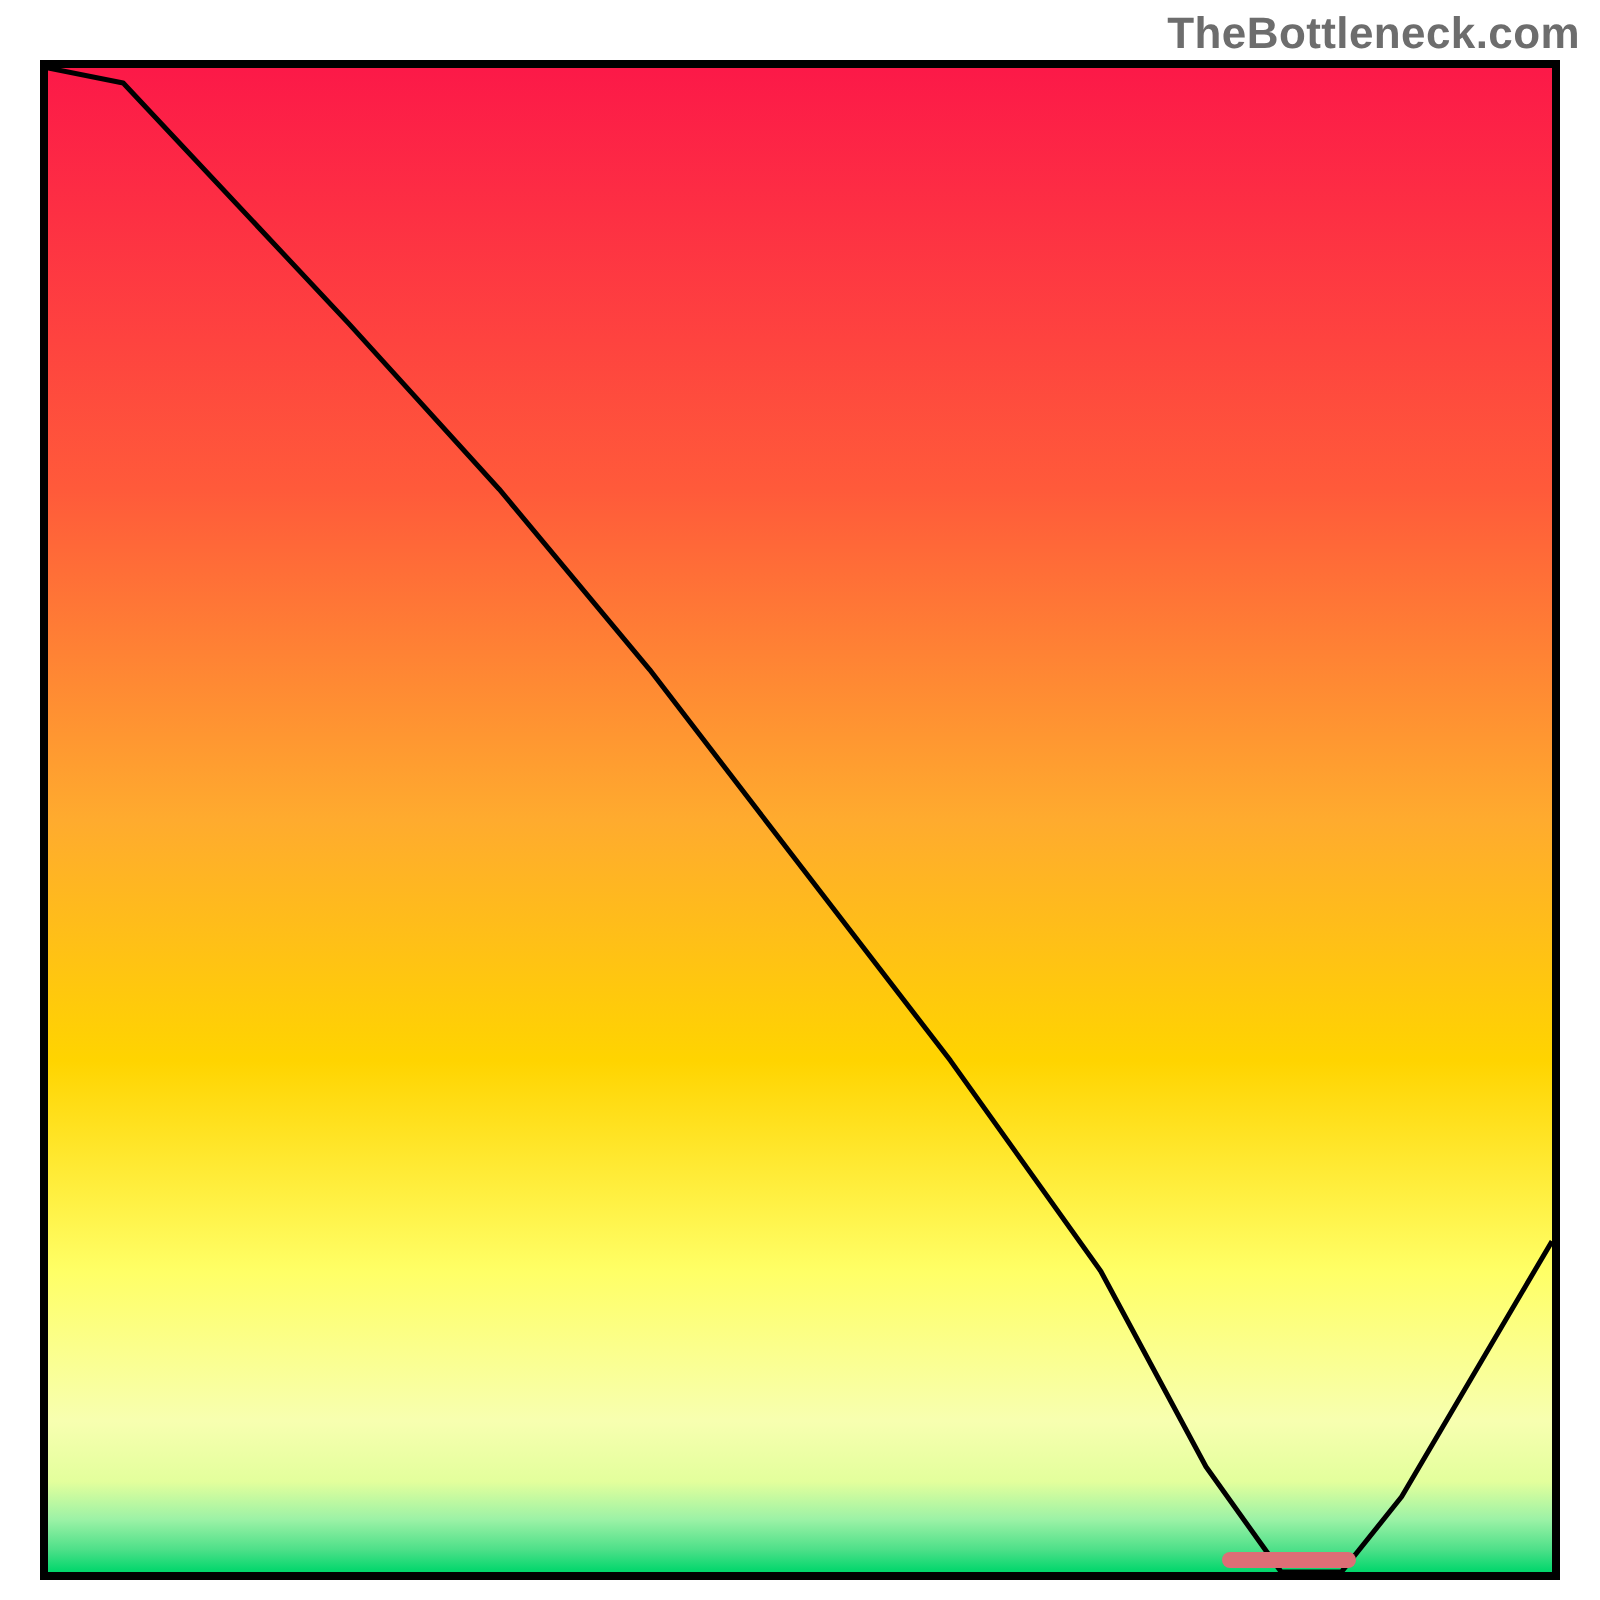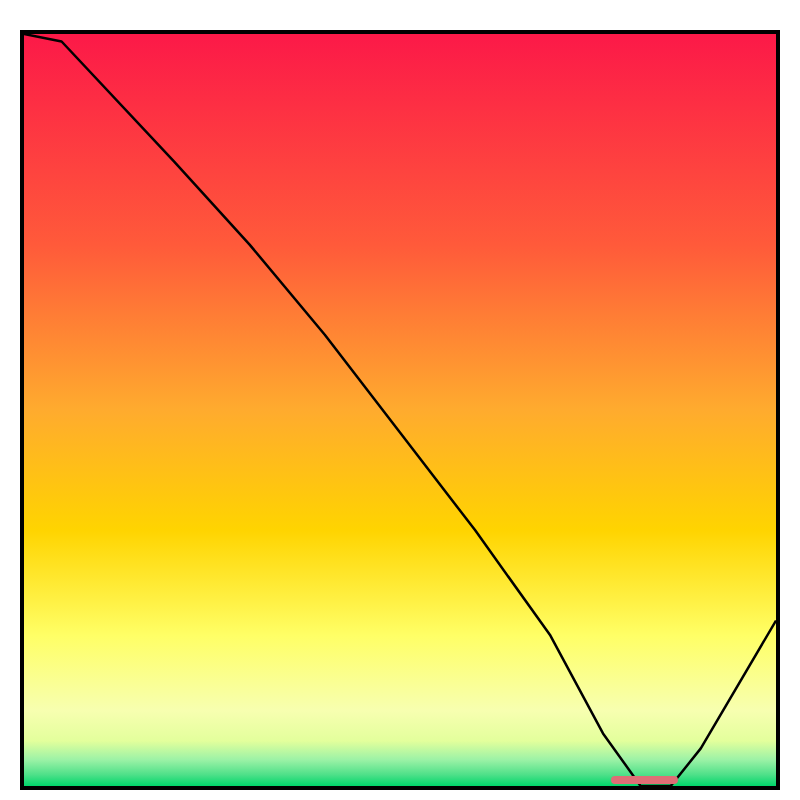--- a/index.html
+++ b/index.html
@@ -56,20 +56,21 @@
     background: #dd6e76;
     border-radius: 4px;
     z-index: 11;
   }
 </style>
 </head>
 <body>
 
 <div class="outer">
 
+  <div class="watermark">TheBottleneck.com</div>
 
   <div class="frame">
     <div class="plot" id="plot" style="width: 752px; height: 752px;">
 
     <svg width="752" height="752" style="position: absolute; left: 0px; top: 0px; z-index: 1;">
           <defs>
             <linearGradient id="g" x1="0" y1="0" x2="0" y2="1">
               <stop offset="0%" stop-color="#fc1948"></stop>
               <stop offset="28.000000000000004%" stop-color="#ff5a3a"></stop>
               <stop offset="50%" stop-color="#ffab2e"></stop>

